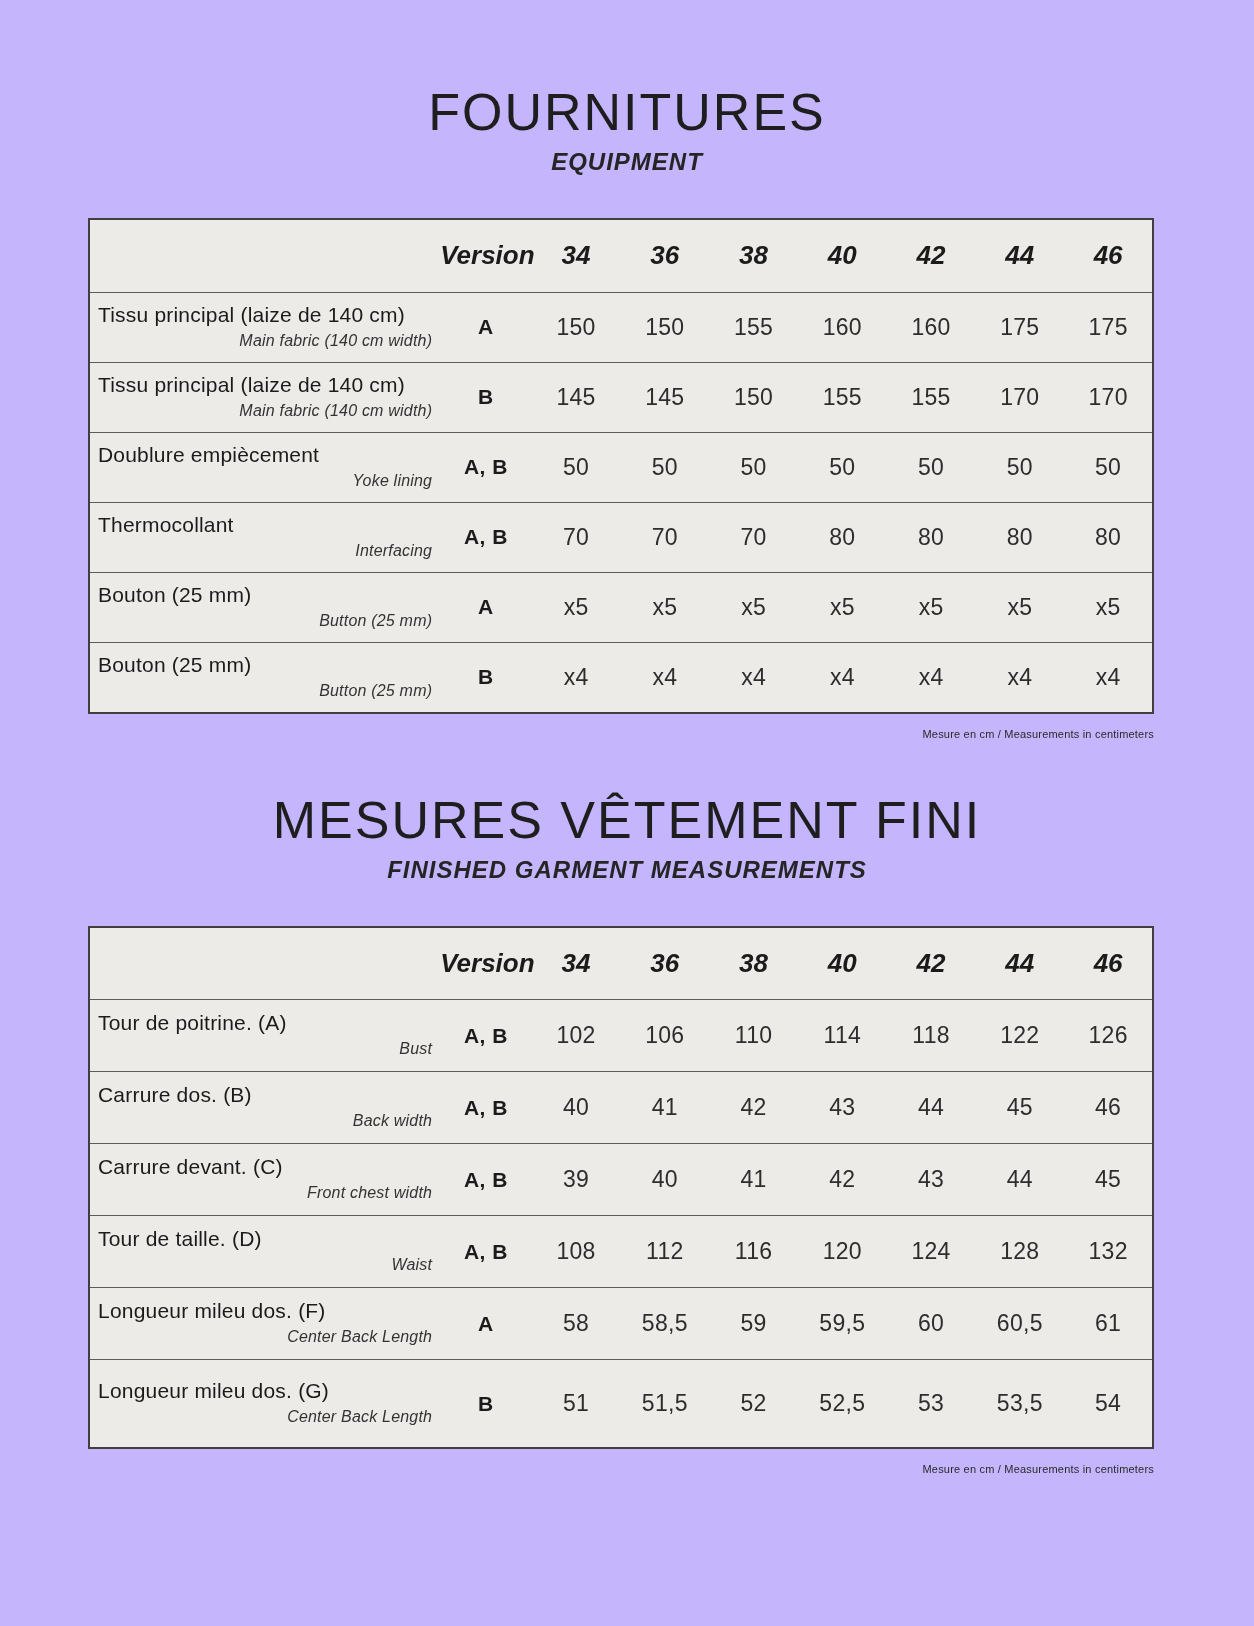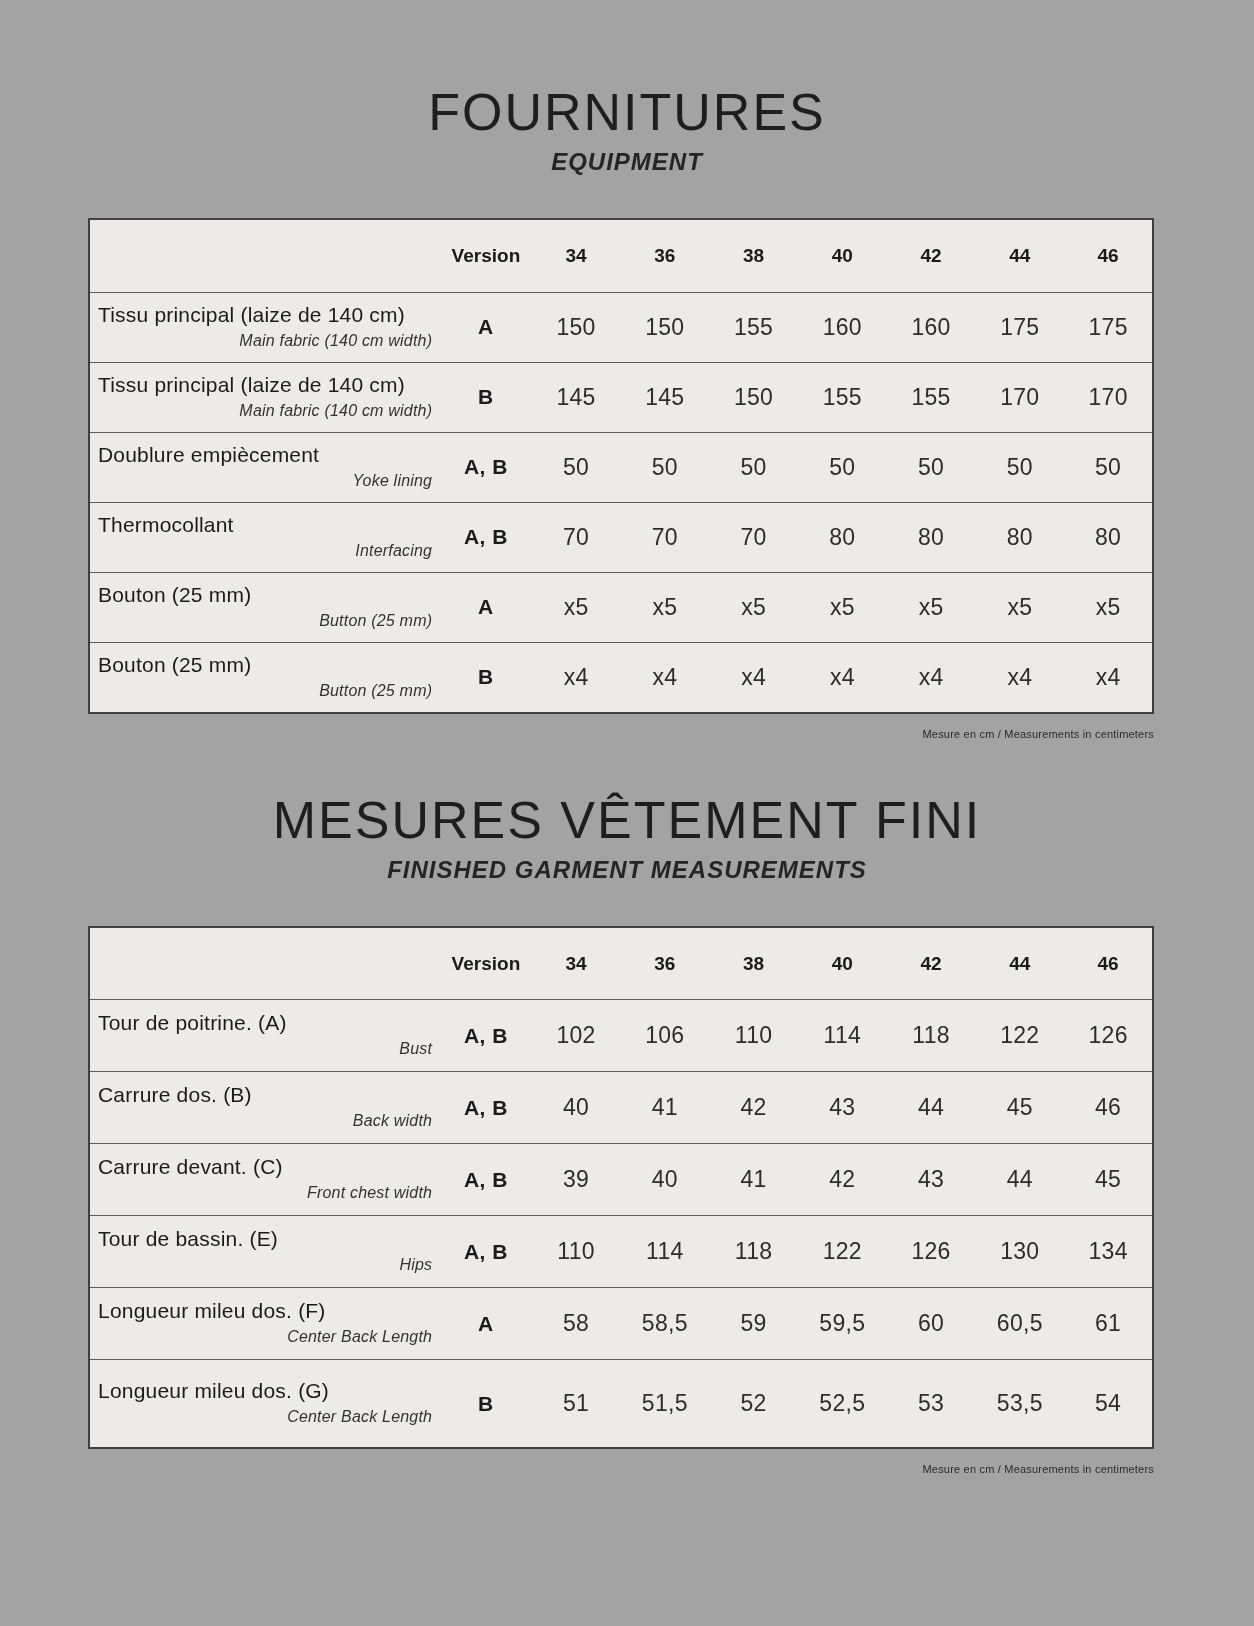--- a/index.html
+++ b/index.html
@@ -1,21 +1,21 @@
 <!DOCTYPE html>
 <html><head>
 <meta charset="utf-8">
 <style>
   * { margin: 0; padding: 0; box-sizing: border-box; }
   html, body { background: #e9e8e4; }
   .page {
     position: relative;
     width: 1254px;
     height: 1626px;
-    background: #a3a3a3;
+    background: #c4b5fd;
     font-family: "Liberation Sans", sans-serif;
     color: #1c1c1c;
     overflow: hidden;
   }
   .section-title {
     margin-top: 84px;
     text-align: center;
     font-size: 52px;
     font-weight: 400;
     letter-spacing: 2px;
@@ -38,25 +38,26 @@
     border-collapse: collapse;
     table-layout: fixed;
     background: #ecebe8;
     border: 2px solid #3f3f3f;
   }
   .spec-table col.c-label   { width: 33%;  }
   .spec-table col.c-version { width: 8.6%; }
   .spec-table col.c-size    { width: 8.34%; }
   .spec-table thead th {
     height: 73px;
-    font-size: 19px;
+    font-size: 26px;
     font-weight: bold;
     color: #1b1b1b;
     text-align: center;
     vertical-align: middle;
+    font-style: italic;
   }
   .spec-table tbody td {
     border-top: 1px solid #5c5c5c;
     height: 70px;
     vertical-align: middle;
     text-align: center;
   }
   .spec-table.t2 tbody td { height: 72px; }
   .spec-table.t2 tbody tr:last-child td { height: 88px; }
   .label-cell { text-align: left !important; padding: 8px 8px 8px 8px; }
@@ -286,31 +287,31 @@
           <td class="value-cell">39</td>
           <td class="value-cell">40</td>
           <td class="value-cell">41</td>
           <td class="value-cell">42</td>
           <td class="value-cell">43</td>
           <td class="value-cell">44</td>
           <td class="value-cell">45</td>
         </tr>
         <tr>
           <td class="label-cell">
-            <div class="label-fr">Tour de bassin. (E)</div>
-            <div class="label-en">Hips</div>
-          </td>
-          <td class="version-cell">A, B</td>
-          <td class="value-cell">110</td>
-          <td class="value-cell">114</td>
-          <td class="value-cell">118</td>
-          <td class="value-cell">122</td>
-          <td class="value-cell">126</td>
-          <td class="value-cell">130</td>
-          <td class="value-cell">134</td>
+            <div class="label-fr">Tour de taille. (D)</div>
+            <div class="label-en">Waist</div>
+          </td>
+          <td class="version-cell">A, B</td>
+          <td class="value-cell">108</td>
+          <td class="value-cell">112</td>
+          <td class="value-cell">116</td>
+          <td class="value-cell">120</td>
+          <td class="value-cell">124</td>
+          <td class="value-cell">128</td>
+          <td class="value-cell">132</td>
         </tr>
         <tr>
           <td class="label-cell">
             <div class="label-fr">Longueur mileu dos. (F)</div>
             <div class="label-en">Center Back Length</div>
           </td>
           <td class="version-cell">A</td>
           <td class="value-cell">58</td>
           <td class="value-cell">58,5</td>
           <td class="value-cell">59</td>

